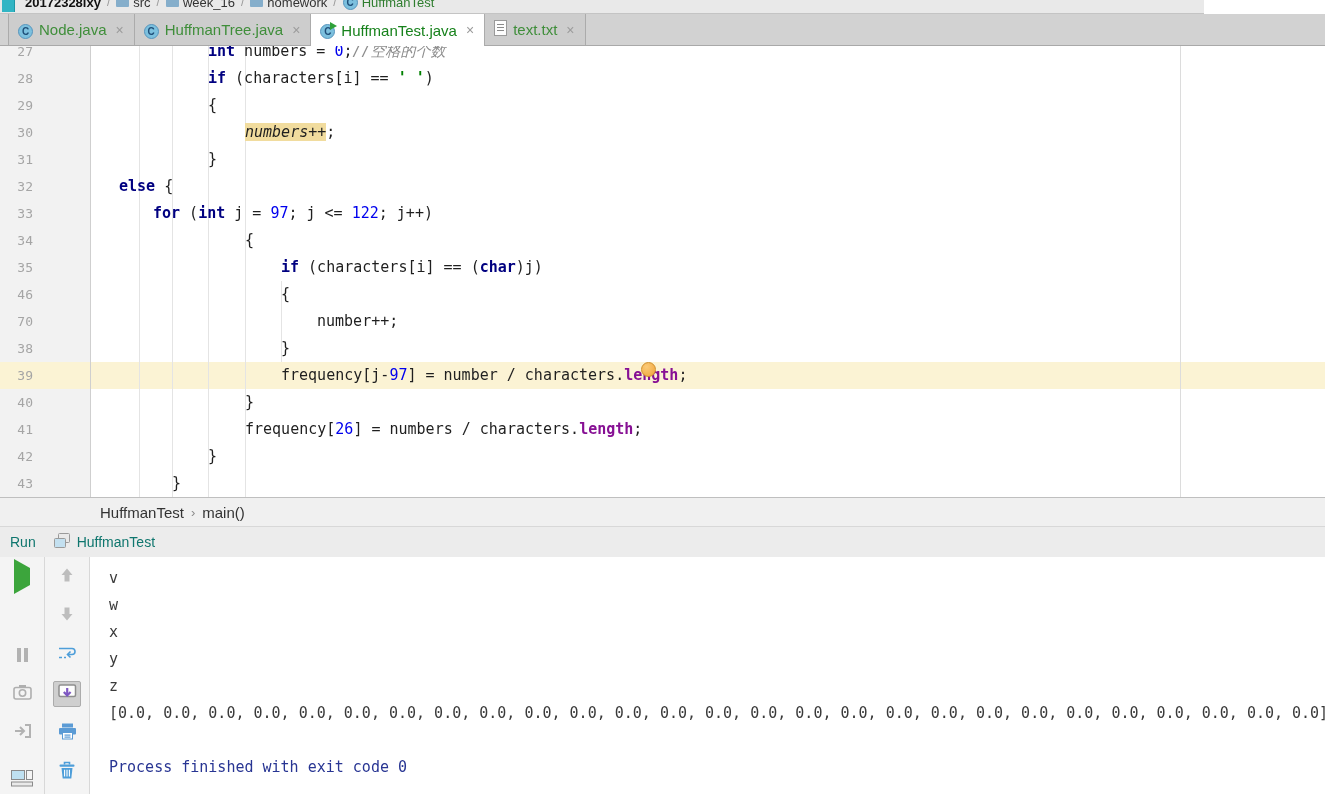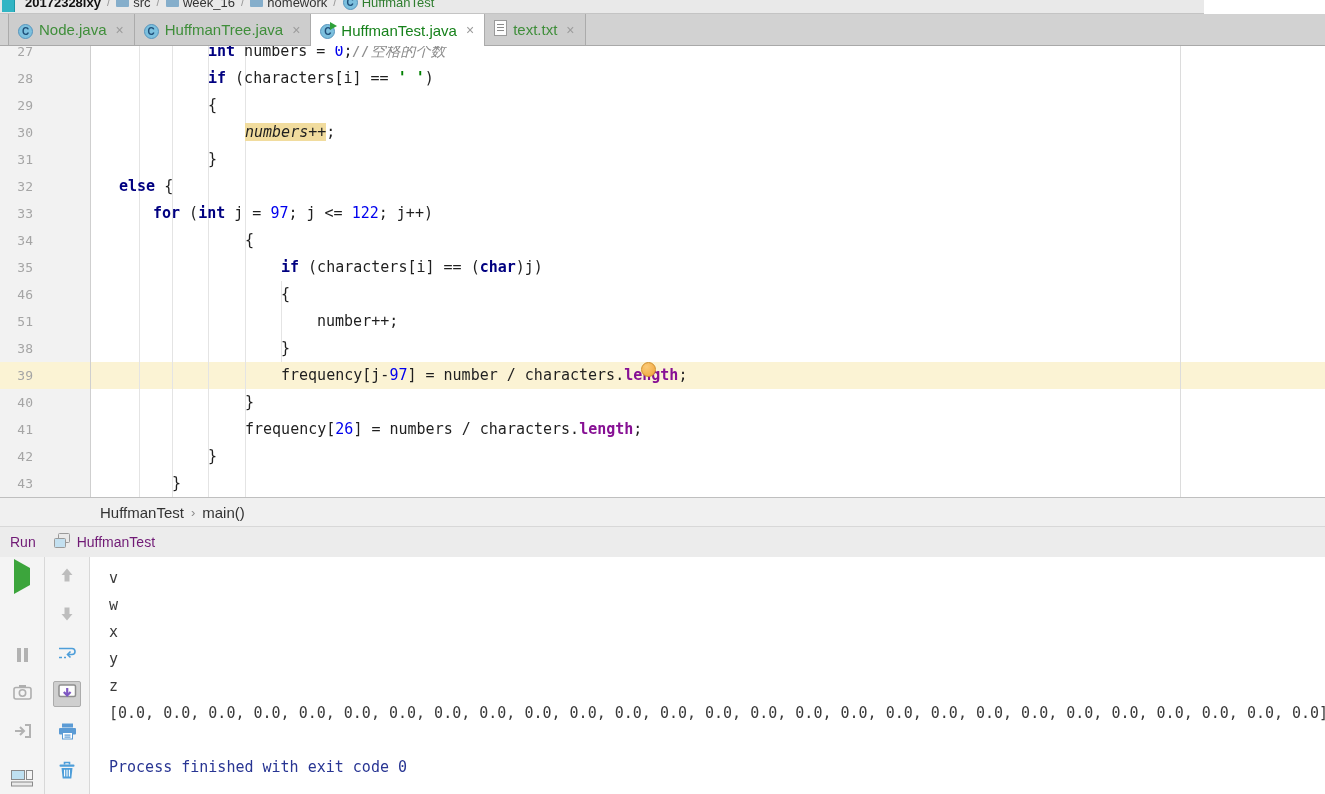--- a/index.html
+++ b/index.html
@@ -49,21 +49,21 @@
   .str{color:#008000;font-weight:bold;}
   .cmt{color:#8C8C8C;font-style:italic;}
   .fld{color:#871094;font-weight:bold;}
   .hl{background:#F1DC9E;font-style:italic;}
   .bulb{position:absolute;left:641px;top:316px;width:15px;height:15px;border-radius:50%;
     background:radial-gradient(circle at 35% 30%,#FBCB77,#F0A33C);border:1px solid #D08F2B;box-sizing:border-box;z-index:5;}
   
   .crumbbar{position:absolute;left:0;top:497px;width:1325px;height:29px;background:#F0F0F0;border-top:1px solid #BFBFBF;display:flex;align-items:center;padding-left:100px;box-sizing:border-box;font-size:15px;color:#333;}
   .crumb-sep{color:#8a8a8a;padding:0 7px;font-size:13px;}
   
-  .runheader{position:absolute;left:0;top:526px;width:1325px;height:30px;background:#ECECEC;border-top:1px solid #D8D8D8;border-bottom:1px solid #CFCFCF;display:flex;align-items:center;font-size:14px;color:#701a75;}
+  .runheader{position:absolute;left:0;top:526px;width:1325px;height:30px;background:#ECECEC;border-top:1px solid #D8D8D8;border-bottom:1px solid #CFCFCF;display:flex;align-items:center;font-size:14px;color:#0f766e;}
   .runheader .run-title{padding:0 10px;}
   .run-tab{display:flex;align-items:center;gap:6px;padding:0 8px;height:100%;}
   
   .runbody{position:absolute;left:0;top:557px;width:1325px;height:237px;background:#fff;display:flex;}
   .tb-col{width:45px;flex:none;background:#F4F4F4;border-right:1px solid #D8D8D8;display:flex;flex-direction:column;align-items:center;padding-top:7px;box-sizing:border-box;}
   .tb-btn{width:28px;height:26px;display:flex;align-items:center;justify-content:center;margin-bottom:13px;flex:none;}
   .tb-btn.selected{background:#CFCFCF;border:1px solid #ACACAC;box-sizing:border-box;border-radius:2px;}
   .tb-spacer{flex:1;}
   .tb-rule{width:36px;height:1px;background:#DADADA;margin-bottom:8px;}
   .play-tri{width:0;height:0;border-left:16px solid #3CA53C;border-top:9px solid transparent;border-bottom:9px solid transparent;}
@@ -143,21 +143,21 @@
       <div class="row"><span class="ln">27</span><span class="code" style="margin-left: 175px;"><span class="kw">int</span><span class="p"> numbers = </span><span class="num">0</span><span class="p">;</span><span class="cmt">//空格的个数</span></span></div>
       <div class="row"><span class="ln">28</span><span class="code" style="margin-left: 175px;"><span class="kw">if</span><span class="p"> (characters[i] == </span><span class="str">' '</span><span class="p">)</span></span></div>
       <div class="row"><span class="ln">29</span><span class="code" style="margin-left: 175px;"><span class="p">{</span></span></div>
       <div class="row"><span class="ln">30</span><span class="code" style="margin-left: 212px;"><span class="hl">numbers++</span><span class="p">;</span></span></div>
       <div class="row"><span class="ln">31</span><span class="code" style="margin-left: 175px;"><span class="p">}</span></span></div>
       <div class="row"><span class="ln">32</span><span class="code" style="margin-left: 86px;"><span class="kw">else</span><span class="p"> {</span></span></div>
       <div class="row"><span class="ln">33</span><span class="code" style="margin-left: 120px;"><span class="kw">for</span><span class="p"> (</span><span class="kw">int</span><span class="p"> j = </span><span class="num">97</span><span class="p">; j &lt;= </span><span class="num">122</span><span class="p">; j++)</span></span></div>
       <div class="row"><span class="ln">34</span><span class="code" style="margin-left: 212px;"><span class="p">{</span></span></div>
       <div class="row"><span class="ln">35</span><span class="code" style="margin-left: 248px;"><span class="kw">if</span><span class="p"> (characters[i] == (</span><span class="kw">char</span><span class="p">)j)</span></span></div>
       <div class="row"><span class="ln">46</span><span class="code" style="margin-left: 248px;"><span class="p">{</span></span></div>
-      <div class="row"><span class="ln">51</span><span class="code" style="margin-left: 284px;"><span class="p">number++;</span></span></div>
+      <div class="row"><span class="ln">70</span><span class="code" style="margin-left: 284px;"><span class="p">number++;</span></span></div>
       <div class="row"><span class="ln">38</span><span class="code" style="margin-left: 248px;"><span class="p">}</span></span></div>
       <div class="row"><span class="ln">39</span><span class="code" style="margin-left: 248px;"><span class="p">frequency[j-</span><span class="num">97</span><span class="p">] = number / characters.</span><span class="fld">length</span><span class="p">;</span></span></div>
       <div class="row"><span class="ln">40</span><span class="code" style="margin-left: 212px;"><span class="p">}</span></span></div>
       <div class="row"><span class="ln">41</span><span class="code" style="margin-left: 212px;"><span class="p">frequency[</span><span class="num">26</span><span class="p">] = numbers / characters.</span><span class="fld">length</span><span class="p">;</span></span></div>
       <div class="row"><span class="ln">42</span><span class="code" style="margin-left: 175px;"><span class="p">}</span></span></div>
       <div class="row"><span class="ln">43</span><span class="code" style="margin-left: 139px;"><span class="p">}</span></span></div>
     </div>
   <div class="bulb"></div>
 </div>
 

